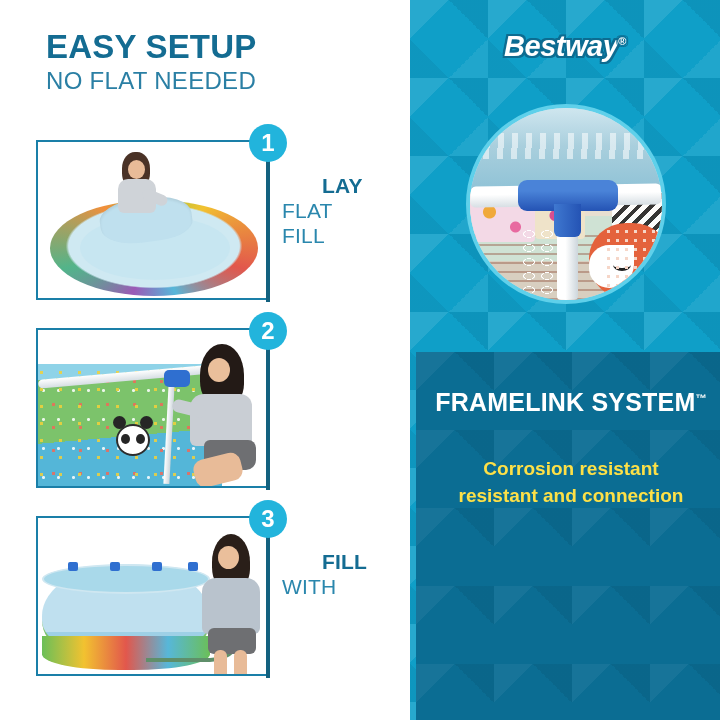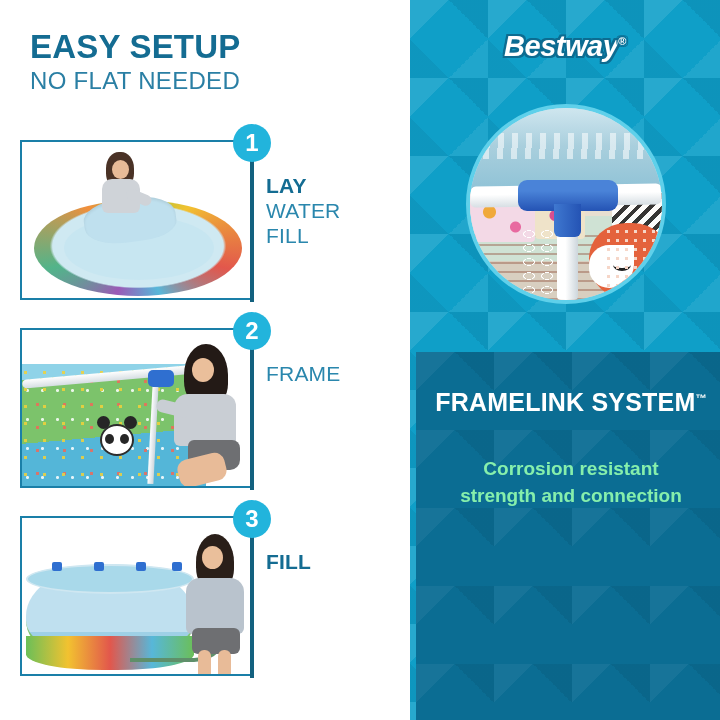--- a/index.html
+++ b/index.html
@@ -2,21 +2,21 @@
 <html><head>
 <meta charset="utf-8">
 <style>
   html,body{margin:0;padding:0;background:#fff;}
   body{width:720px;height:720px;overflow:hidden;
        font-family:"Liberation Sans", sans-serif;}
 
   #page{position:relative;width:720px;height:720px;background:#ffffff;}
 
   
-  #left-panel{position:absolute;left:0;top:0;width:410px;height:628px;background:#ffffff;}
+  #left-panel{position:absolute;left:16px;top:0;width:410px;height:628px;background:#ffffff;}
 
   #heading-block{position:absolute;left:30px;top:30px;width:340px;}
   #title{font-size:33px;font-weight:bold;color:#146c92;letter-spacing:.2px;
          line-height:1.04;margin:0;}
   #subtitle{font-size:24px;font-weight:normal;color:#2a7fa4;line-height:1.1;
             margin:4px 0 0 0;letter-spacing:.3px;}
 
   .step{position:absolute;left:0;width:410px;height:175px;}
   .step-1{top:132px;} .step-2{top:320px;} .step-3{top:508px;}
 
@@ -28,21 +28,21 @@
   
   .connector{position:absolute;left:250px;top:22px;width:4px;height:148px;
              background:#13617f;}
 
   .badge{position:absolute;left:233px;top:-8px;width:38px;height:38px;border-radius:50%;
          background:#22b4dc;color:#ffffff;font-size:24px;font-weight:bold;
          display:flex;align-items:center;justify-content:center;line-height:1;}
 
   .step-text{position:absolute;left:266px;top:42px;width:140px;}
   .st-bold{font-size:21px;font-weight:bold;color:#146c92;line-height:1.18;
-           letter-spacing:.2px;}
+           letter-spacing:.2px;margin-left:40px;}
   .st-light{font-size:21px;font-weight:normal;color:#2a87ad;line-height:1.18;
             letter-spacing:.2px;}
 
   
   .liner-oval{position:absolute;left:12px;top:58px;width:208px;height:96px;
      border-radius:50%;
      background:
        radial-gradient(ellipse at 50% 48%, #cfe9f2 0 58%, rgba(207,233,242,0) 60%),
        conic-gradient(from 0deg,#7fc241,#f2c230,#e2574c,#57b7d9,#9b59b6,#52b48a,#f28f3b,#7fc241);
   }
@@ -193,21 +193,21 @@
     background:#0b6d93;}
   #framelink-band .tri{position:absolute;inset:0;
     background-image:
       linear-gradient(135deg,rgba(255,255,255,.05) 25%,transparent 25%),
       linear-gradient(225deg,rgba(0,40,60,.10) 25%,transparent 25%);
     background-size:78px 78px;}
   #framelink-title{position:absolute;left:0;top:36px;width:310px;text-align:center;
     font-size:25px;font-weight:bold;color:#ffffff;letter-spacing:.2px;}
   #framelink-title .tm{font-size:11px;vertical-align:super;}
   #framelink-body{position:absolute;left:18px;top:104px;width:274px;text-align:center;
-    font-size:19px;font-weight:bold;color:#86efac;line-height:1.42;}
+    font-size:19px;font-weight:bold;color:#fde047;line-height:1.42;}
 </style>
 </head>
 <body>
 
 <div id="page">
 
   <div id="left-panel">
 
     <div id="heading-block">
       <div id="title">EASY SETUP</div>
@@ -225,21 +225,21 @@
             <div class="p1-face"></div>
             <div class="p1-body"></div>
             <div class="p1-arm"></div>
           </div>
         </div>
       </div>
       <div class="connector"></div>
       <div class="badge">1</div>
       <div class="step-text">
         <div class="st-bold">LAY</div>
-        <div class="st-light">WATER</div>
+        <div class="st-light">FLAT</div>
         <div class="st-light">FILL</div>
       </div>
     </div>
 
     <div class="step step-2">
       <div class="card">
         <div class="photo">
           <div class="c2-liner"></div>
           <div class="c2-dots"></div>
           <div class="c2-panda">
@@ -258,21 +258,20 @@
             <div class="p2-shirt"></div>
             <div class="p2-arm"></div>
             <div class="p2-shorts"></div>
             <div class="p2-leg"></div>
           </div>
         </div>
       </div>
       <div class="connector"></div>
       <div class="badge">2</div>
       <div class="step-text">
-        <div class="st-light">FRAME</div>
       </div>
     </div>
 
     <div class="step step-3">
       <div class="card">
         <div class="photo">
           <div class="c3-pool"></div>
           <div class="c3-ring"></div>
           <div class="c3-band"></div>
           <div class="c3-clip" style="left:30px"></div>
@@ -287,20 +286,21 @@
             <div class="p3-shorts"></div>
             <div class="p3-legl"></div>
             <div class="p3-legr"></div>
           </div>
         </div>
       </div>
       <div class="connector"></div>
       <div class="badge">3</div>
       <div class="step-text">
         <div class="st-bold">FILL</div>
+        <div class="st-light">WITH</div>
       </div>
     </div>
   </div>
 
   <div id="right-panel">
     <div class="tri-pattern"></div>
 
     <div id="logo"><span>Bestway</span><span class="reg">®</span></div>
 
     <div id="product-circle">
@@ -319,17 +319,17 @@
       <div class="tube-v"></div>
       <div class="tjoint"></div>
       <div class="tjoint-stem"></div>
     </div>
 
     <div id="framelink-band">
       <div class="tri"></div>
       <div id="framelink-title"><span>FRAMELINK SYSTEM</span><span class="tm">™</span></div>
       <div id="framelink-body">
         <div>Corrosion resistant</div>
-        <div>strength and connection</div>
+        <div>resistant and connection</div>
       </div>
     </div>
   </div>
 </div>
 
 </body></html>

